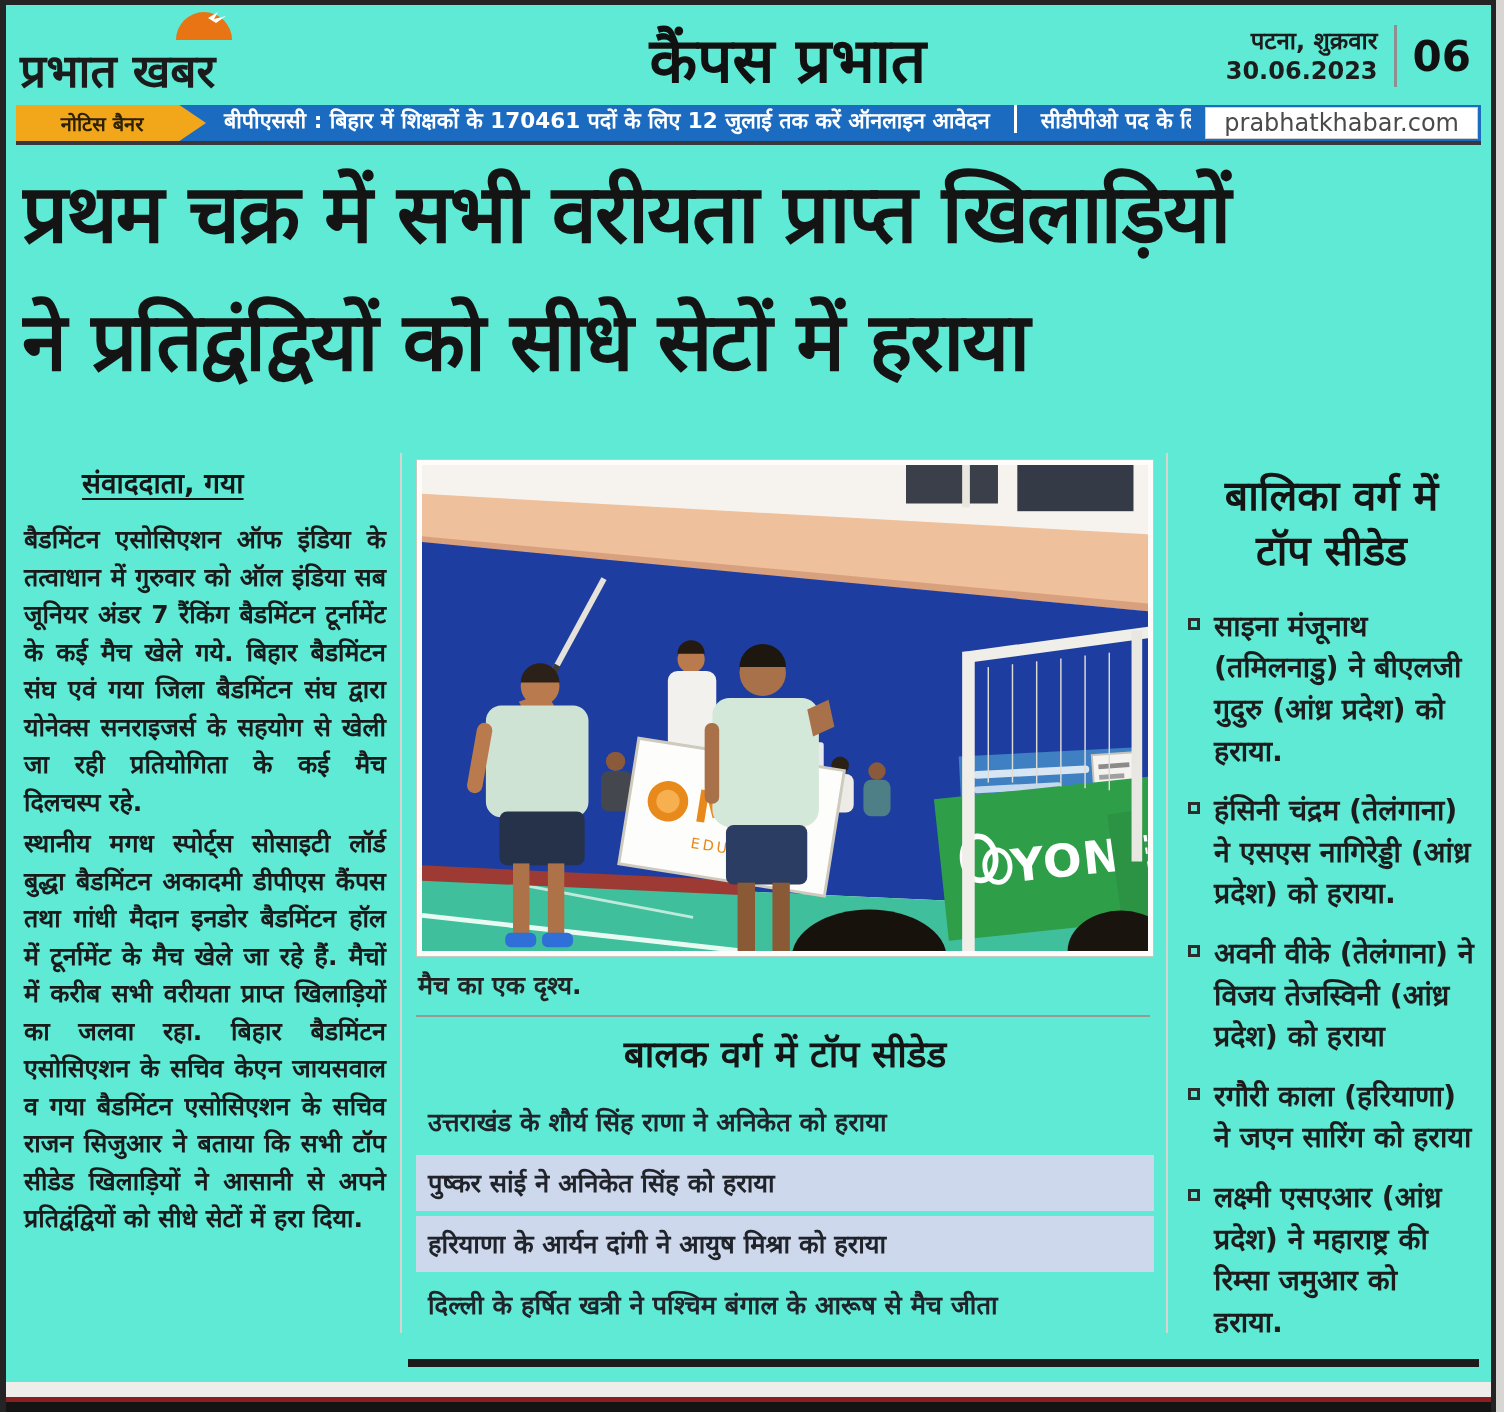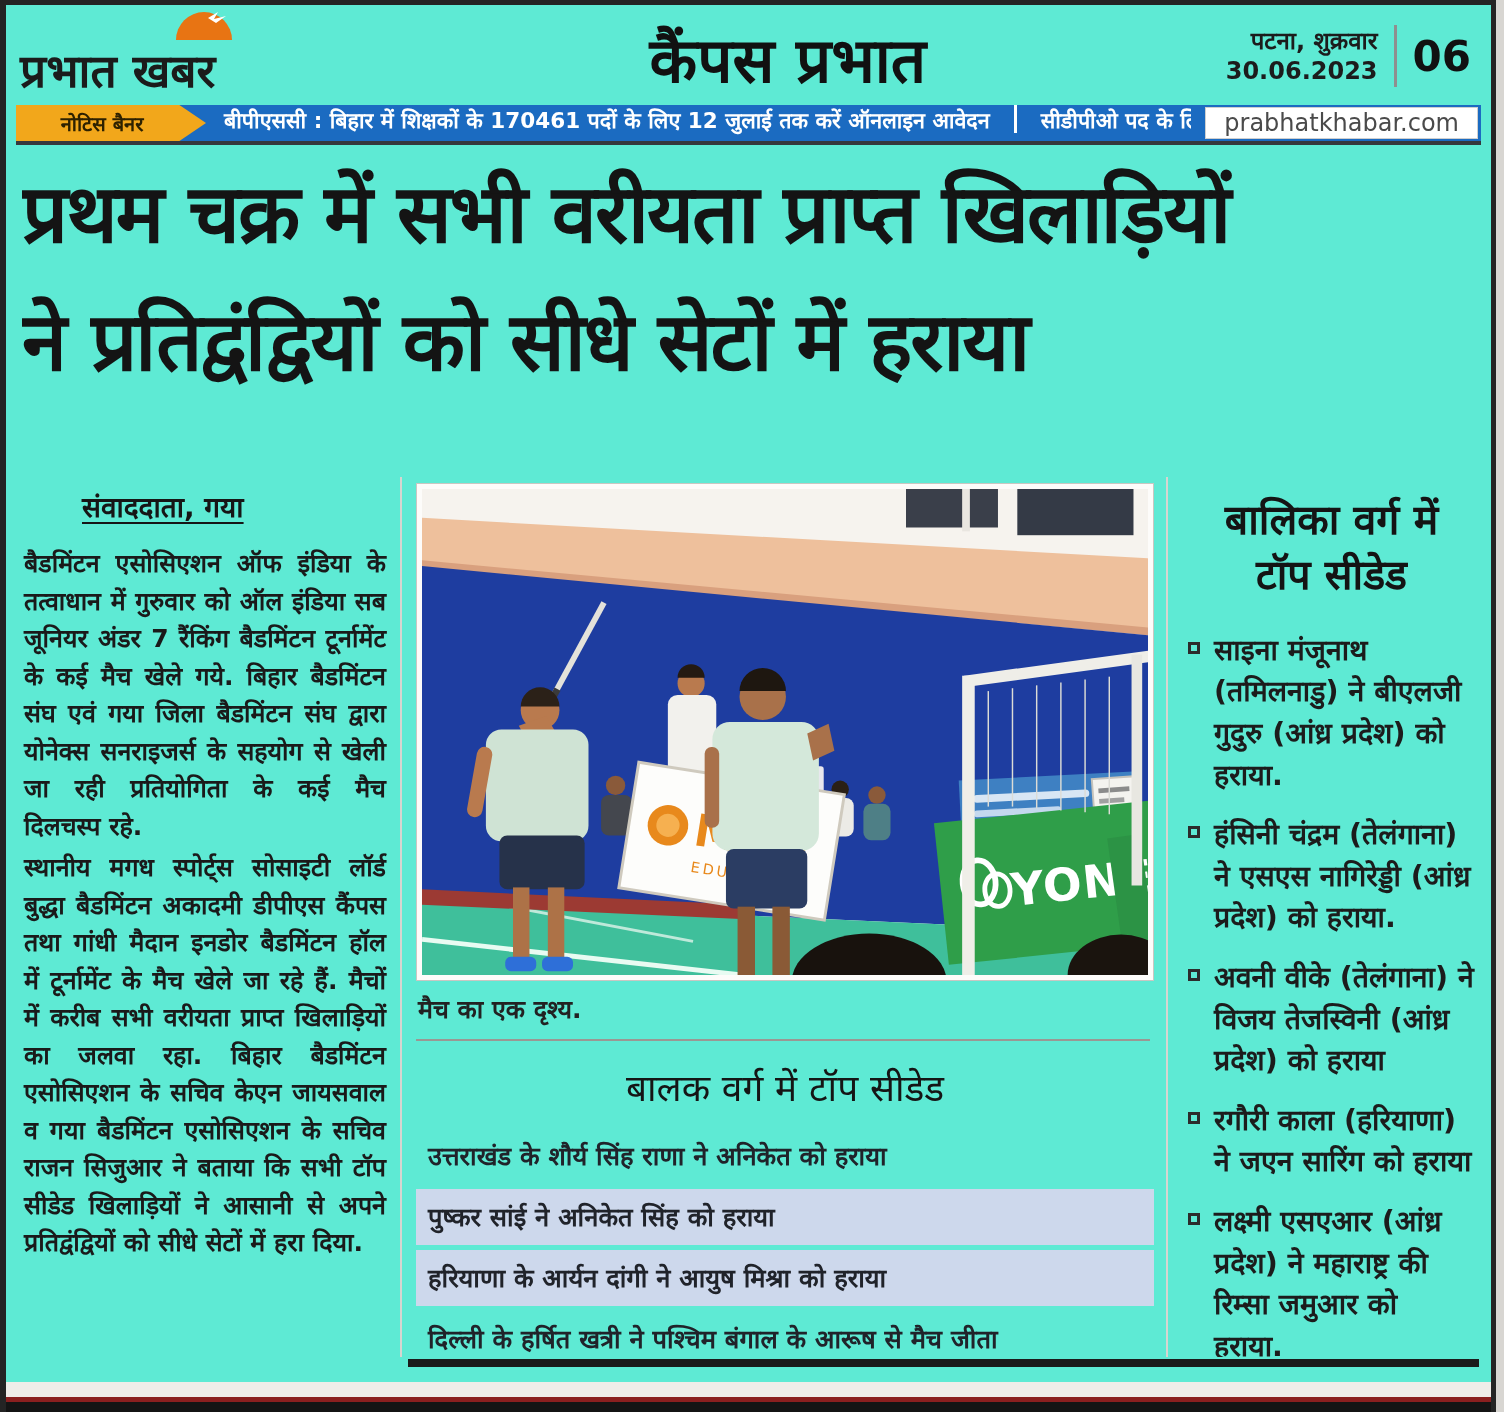--- a/index.html
+++ b/index.html
@@ -40,34 +40,34 @@
   .ticker-sep { width:3px; height:28px; background:#ffffff; flex:0 0 auto; }
   .website-box { flex:0 0 auto; background:#ffffff; color:#4a4a4a; font-size:24px;
     display:flex; align-items:center; padding:0 18px; margin:2px 3px 2px 14px; border:1px solid #cfcfcf; }
 
   
   .headline { position:absolute; top:146px; left:16px; right:8px; }
   .headline div { font-size:81px; font-weight:bold; color:#141414;
     line-height:1.58; letter-spacing:-2px; white-space:nowrap; overflow:hidden; }
 
   
-  .columns { position:absolute; top:472px; left:12px; right:10px; height:880px;
+  .columns { position:absolute; top:448px; left:12px; right:10px; height:880px;
     display:flex; overflow:hidden; }
   .col-left { flex:0 0 382px; padding:4px 14px 0 6px; }
   .byline { text-align:center; font-size:28px; font-weight:bold;
     text-decoration:underline; text-underline-offset:5px; margin:6px 0 20px 58px; text-align:left; }
   .body-par { font-size:25px; font-weight:600; line-height:1.5; text-align:justify; color:#1a1a1a; margin:0 0 4px 0; }
 
   .col-mid { flex:0 0 766px; border-left:2px solid #d7d5d0; border-right:2px solid #d7d5d0;
     padding:6px 12px 0 14px; }
   .photo-frame { width:738px; height:498px; background:#fdfcfa; border:1px solid #c9c7c2; padding:5px; }
   .photo-frame svg { display:block; width:100%; height:100%; }
   .photo-caption { font-size:25px; font-weight:bold; color:#222; margin:10px 0 14px 2px; }
   .mid-rule { border:none; border-top:2px solid #9a9893; margin:0 4px 10px 0; }
-  .boys-heading { text-align:center; font-size:37px; font-weight:normal; color:#151515; margin:20px 0 16px 0; }
+  .boys-heading { text-align:center; font-size:37px; font-weight:bold; color:#151515; margin:10px 0 16px 0; }
   .boys-list { }
   .boys-row { font-size:25.5px; font-weight:600; color:#20232a; padding:10px 10px 12px 12px; margin-bottom:5px; }
   .boys-row.hl { background:#cdd8ec; }
 
   .col-right { flex:1 1 auto; padding:10px 6px 0 20px; }
   .girls-heading { font-size:41px; font-weight:bold; line-height:1.35; text-align:center;
     width:270px; margin:6px auto 26px auto; color:#141414; }
   .girls-item { display:flex; gap:14px; margin-bottom:18px; }
   .girls-bullet { flex:0 0 auto; width:12px; height:12px; border:3px solid #2c2c2c; margin-top:12px; }
   .girls-text { font-size:28.5px; font-weight:600; line-height:1.46; color:#1c1c1c; }

